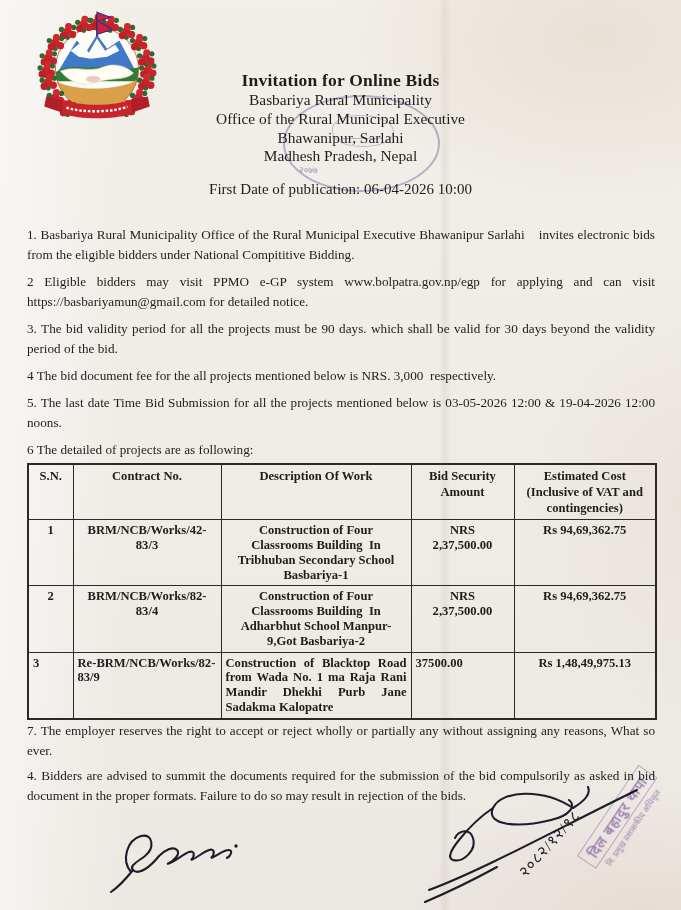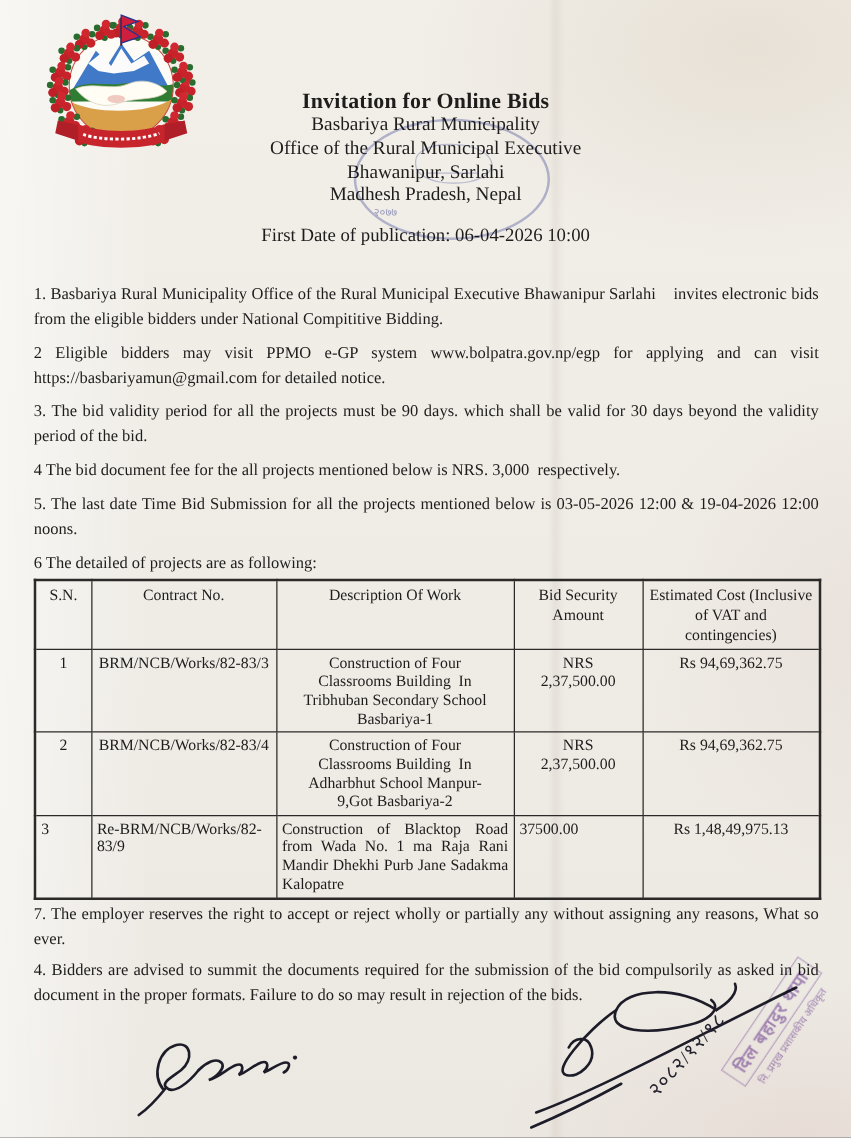--- a/index.html
+++ b/index.html
@@ -46,21 +46,21 @@
   p.tight{margin-bottom:3px;}
   p.after-table{margin-top:1px;margin-bottom:5px;}
   table.projects{
     width:628px;border-collapse:collapse;table-layout:fixed;
     font-size:12.6px;line-height:14.8px;
     border:2px solid #2c2a28;
   }
   table.projects th, table.projects td{
     border:1.6px solid #2c2a28;
     vertical-align:top;padding:3px 4px;
-    font-weight:normal;overflow:hidden;
+    font-weight:bold;overflow:hidden;
   }
   th{text-align:center;line-height:16px;}
   tr.hdr{height:48px;}
   tr.r1{height:57px;} tr.r2{height:60px;} tr.r3{height:67px;}
   .center{text-align:center;}
   .left{text-align:left;}
   .just{text-align:justify;}
   .pre{white-space:pre-line;}
   
   .sig-left{position:absolute;left:103px;top:810px;width:152px;height:88px;}
@@ -175,21 +175,21 @@
           <th>S.N.</th>
           <th>Contract No.</th>
           <th>Description Of Work</th>
           <th>Bid Security Amount</th>
           <th>Estimated Cost (Inclusive of VAT and contingencies)</th>
         </tr>
       </thead>
       <tbody>
         <tr class="r1">
           <td class="center">1</td>
-          <td class="center">BRM/NCB/Works/82-83/3</td>
+          <td class="center">BRM/NCB/Works/42-83/3</td>
           <td class="center pre">Construction of Four
 Classrooms Building&nbsp; In
 Tribhuban Secondary School
 Basbariya-1</td>
           <td class="center pre">NRS
 2,37,500.00</td>
           <td class="center">Rs 94,69,362.75</td>
         </tr>
         <tr class="r2">
           <td class="center">2</td>

